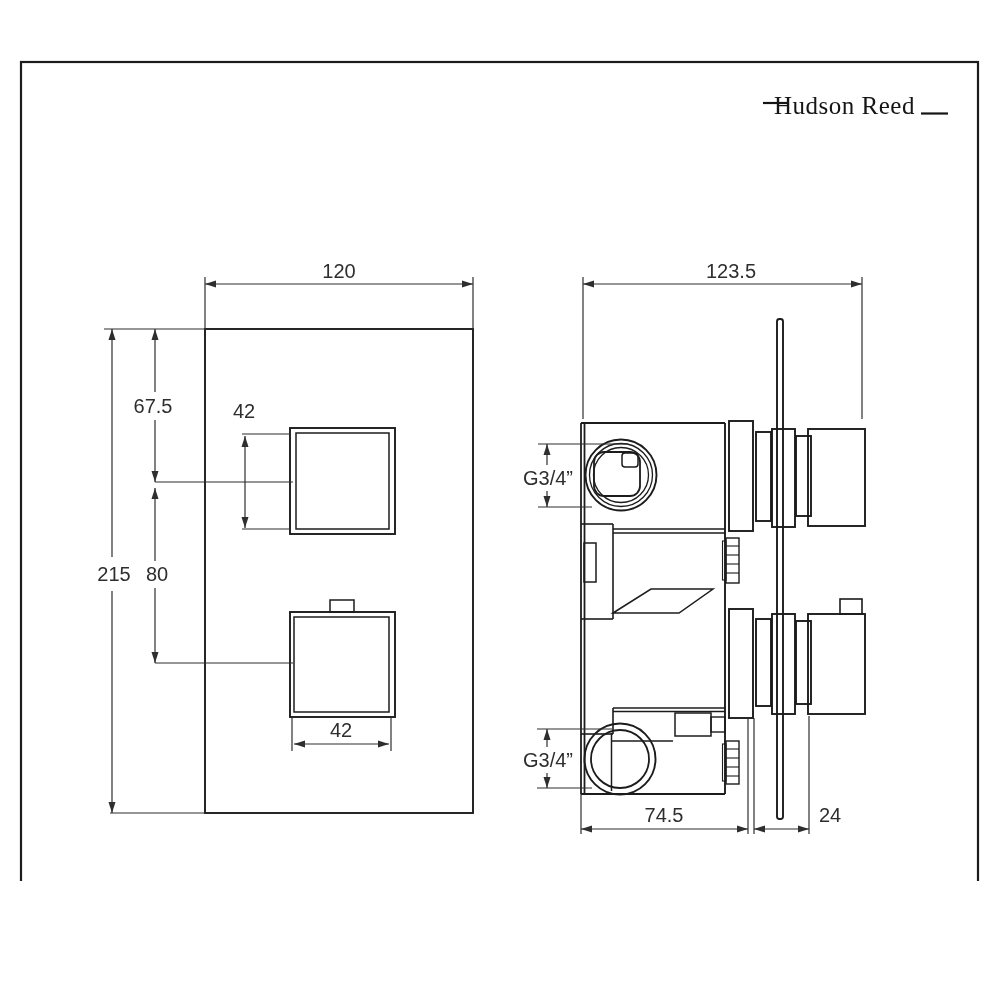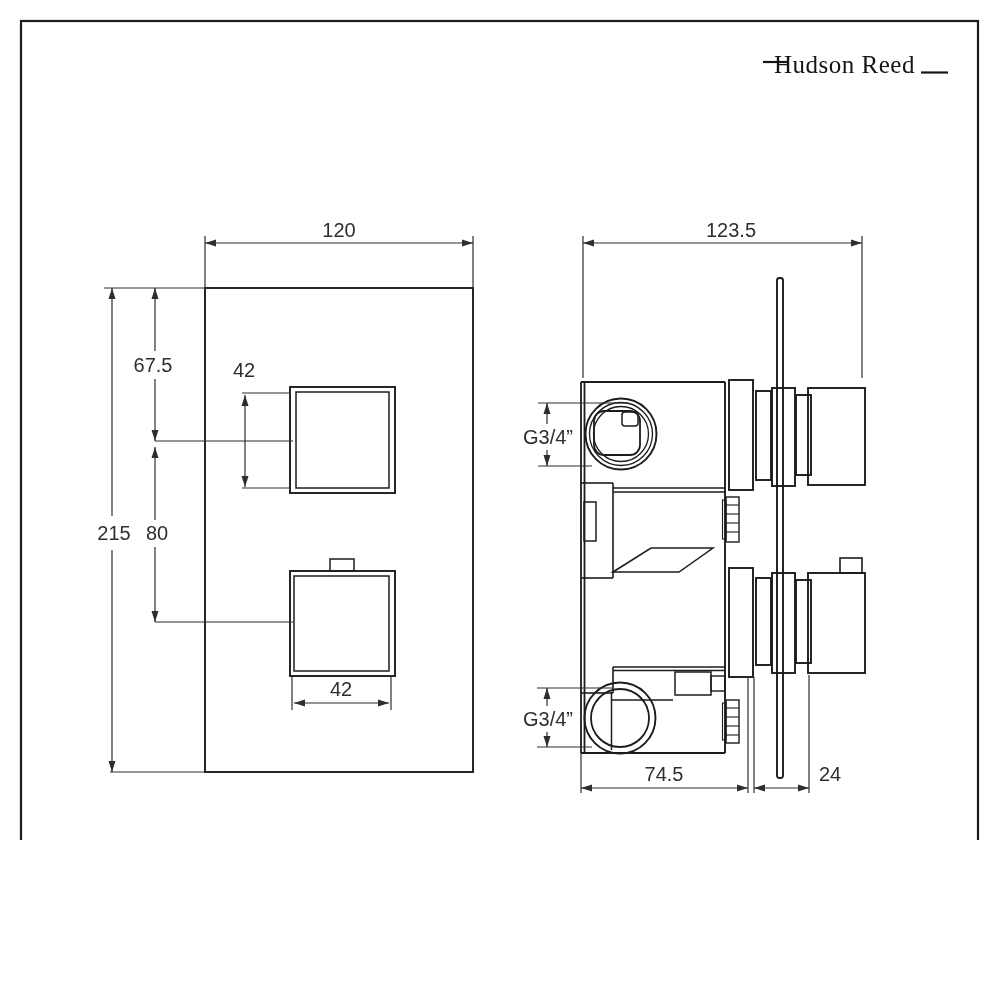--- a/index.html
+++ b/index.html
@@ -1,16 +1,16 @@
 <!DOCTYPE html>
 <html><head>
 <meta charset="utf-8">
 <style>
   html,body{margin:0;padding:0;background:#fff;}
-  .stage{position:relative;width:1000px;height:840px;background:#ffffff;font-family:"Liberation Sans",sans-serif;}
+  .stage{position:relative;width:1000px;height:840px;background:#ffffff;font-family:"Liberation Sans",sans-serif;margin-top:41px;}
   svg{display:block;}
   text.dim{font-family:"Liberation Sans","DejaVu Sans",sans-serif;font-size:20px;fill:#2e2e2e;}
   text.logo{font-family:"Liberation Serif","DejaVu Serif",serif;font-size:25px;fill:#151515;letter-spacing:0.5px;}
 </style>
 </head>
 <body>
 
 <div class="stage">
 <svg width="1000" height="1000" viewBox="0 0 1000 1000">
   <defs>

